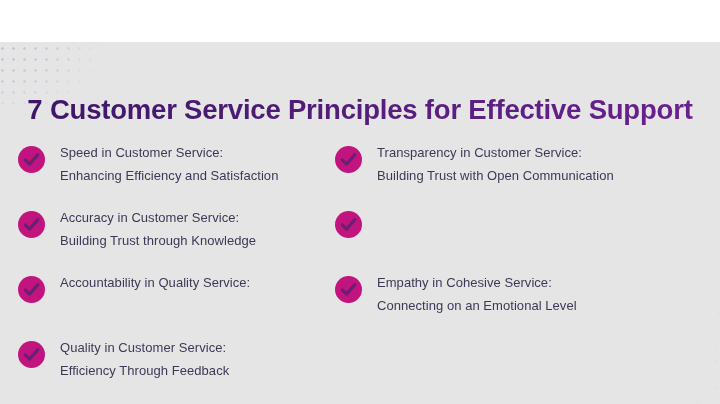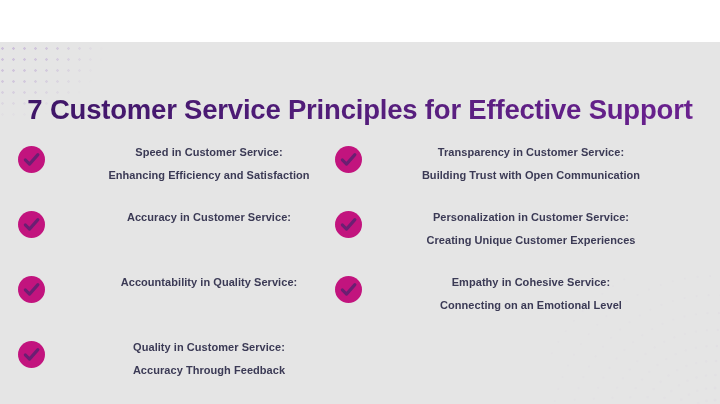--- a/index.html
+++ b/index.html
@@ -118,27 +118,26 @@
     width: 27px;
     height: 27px;
   }
 
   .item-text {
     flex: 1 1 auto;
     padding-top: 0;
   }
   .item-line {
     display: block;
-    font-size: 11px;
+    font-size: 13px;
     line-height: 23px;
     color: #3b3a55;
-    font-weight: 700;
+    font-weight: 400;
     letter-spacing: 0.05px;
     white-space: nowrap;
-    text-align: center;
   }
 </style>
 </head>
 <body>
 
 <div class="slide">
 
   <div class="deco deco-dots-tl"></div>
 
   <div class="deco deco-rings-br">
@@ -193,20 +192,21 @@
 
       <div class="item">
         <span class="check-icon">
           <svg viewBox="0 0 27 27" xmlns="http://www.w3.org/2000/svg" aria-hidden="true">
             <circle cx="13.5" cy="13.5" r="13.5" fill="#c2147e"></circle>
             <path d="M7.3 13.9 L11.5 18.1 L19.9 8.6" fill="none" stroke="#6b1f72" stroke-width="3.1" stroke-linecap="round" stroke-linejoin="round"></path>
           </svg>
         </span>
         <span class="item-text">
           <span class="item-line">Accuracy in Customer Service:</span>
+          <span class="item-line">Building Trust through Knowledge</span>
         </span>
       </div>
 
       <div class="item">
         <span class="check-icon">
           <svg viewBox="0 0 27 27" xmlns="http://www.w3.org/2000/svg" aria-hidden="true">
             <circle cx="13.5" cy="13.5" r="13.5" fill="#c2147e"></circle>
             <path d="M7.3 13.9 L11.5 18.1 L19.9 8.6" fill="none" stroke="#6b1f72" stroke-width="3.1" stroke-linecap="round" stroke-linejoin="round"></path>
           </svg>
         </span>
@@ -217,21 +217,21 @@
 
       <div class="item">
         <span class="check-icon">
           <svg viewBox="0 0 27 27" xmlns="http://www.w3.org/2000/svg" aria-hidden="true">
             <circle cx="13.5" cy="13.5" r="13.5" fill="#c2147e"></circle>
             <path d="M7.3 13.9 L11.5 18.1 L19.9 8.6" fill="none" stroke="#6b1f72" stroke-width="3.1" stroke-linecap="round" stroke-linejoin="round"></path>
           </svg>
         </span>
         <span class="item-text">
           <span class="item-line">Quality in Customer Service:</span>
-          <span class="item-line">Accuracy Through Feedback</span>
+          <span class="item-line">Efficiency Through Feedback</span>
         </span>
       </div>
 
     </div>
 
     <div class="col col-right">
 
       <div class="item">
         <span class="check-icon">
           <svg viewBox="0 0 27 27" xmlns="http://www.w3.org/2000/svg" aria-hidden="true">
@@ -245,24 +245,20 @@
         </span>
       </div>
 
       <div class="item">
         <span class="check-icon">
           <svg viewBox="0 0 27 27" xmlns="http://www.w3.org/2000/svg" aria-hidden="true">
             <circle cx="13.5" cy="13.5" r="13.5" fill="#c2147e"></circle>
             <path d="M7.3 13.9 L11.5 18.1 L19.9 8.6" fill="none" stroke="#6b1f72" stroke-width="3.1" stroke-linecap="round" stroke-linejoin="round"></path>
           </svg>
         </span>
-        <span class="item-text">
-          <span class="item-line">Personalization in Customer Service:</span>
-          <span class="item-line">Creating Unique Customer Experiences</span>
-        </span>
       </div>
 
       <div class="item">
         <span class="check-icon">
           <svg viewBox="0 0 27 27" xmlns="http://www.w3.org/2000/svg" aria-hidden="true">
             <circle cx="13.5" cy="13.5" r="13.5" fill="#c2147e"></circle>
             <path d="M7.3 13.9 L11.5 18.1 L19.9 8.6" fill="none" stroke="#6b1f72" stroke-width="3.1" stroke-linecap="round" stroke-linejoin="round"></path>
           </svg>
         </span>
         <span class="item-text">

